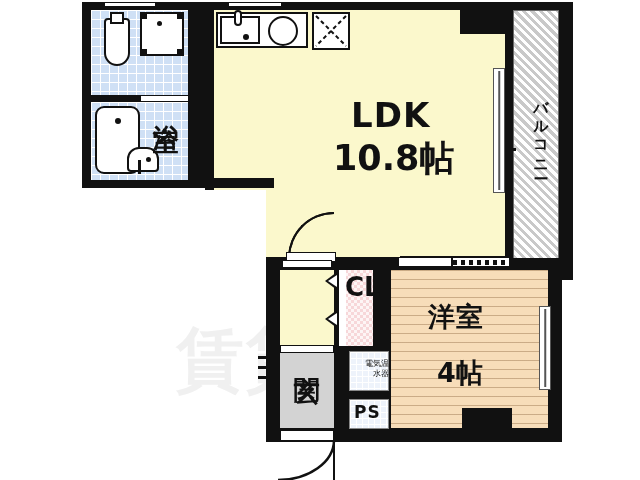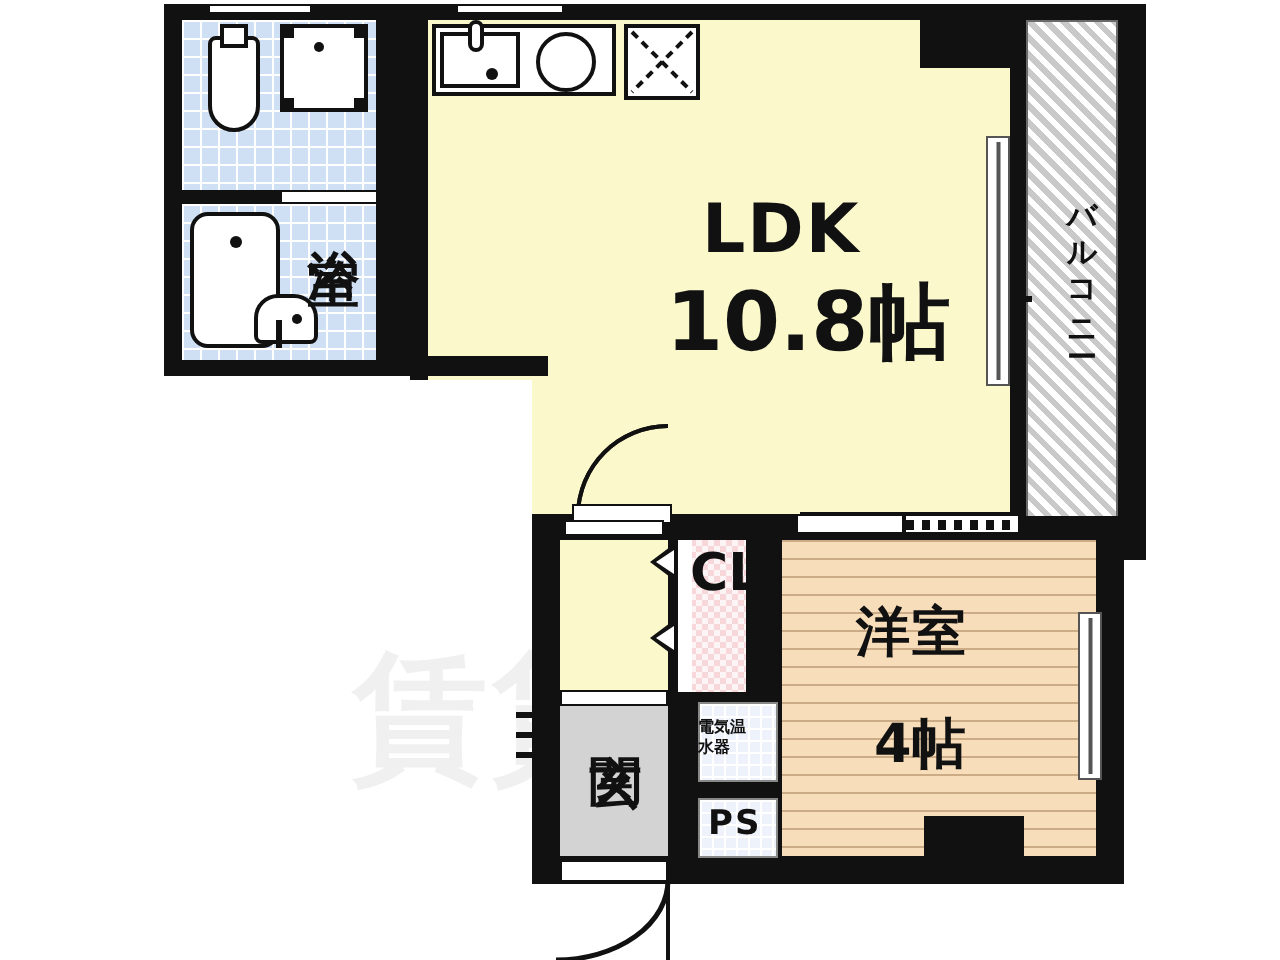--- a/index.html
+++ b/index.html
@@ -51,28 +51,28 @@
     background-color:#eef3fb;
     background-image:
       linear-gradient(to right,#ffffff 1px,transparent 1px),
       linear-gradient(to bottom,#ffffff 1px,transparent 1px);
     background-size:6px 6px;
   }
 
   
   .lbl{color:#111111;font-weight:bold;line-height:1;white-space:nowrap;}
   .lbl-ldk{font-size:34px;letter-spacing:1px;}
-  .lbl-ldksize{font-size:41px;text-align:center;}
+  .lbl-ldksize{font-size:35px;text-align:center;}
   .lbl-jp{font-size:27px;letter-spacing:1px;}
   .lbl-jp-v{font-size:26px;writing-mode:vertical-rl;letter-spacing:2px;line-height:1.05;}
   .lbl-cl{font-size:28px;font-weight:bold;letter-spacing:1px;}
   .lbl-cl-v{font-size:26px;font-weight:bold;line-height:1.05;text-align:center;}
   .lbl-bal{font-size:15px;writing-mode:vertical-rl;letter-spacing:3px;font-weight:bold;}
   .lbl-ps{font-size:17px;font-weight:bold;letter-spacing:1px;}
-  .lbl-tiny{font-size:8px;font-weight:bold;line-height:1.25;text-align:left;}
+  .lbl-tiny{font-size:8px;font-weight:normal;line-height:1.25;text-align:right;}
   .lbl-room{font-size:27px;font-weight:bold;letter-spacing:1px;}
   .lbl-roomsize{font-size:27px;font-weight:bold;}
 
   
   .fx{border:2px solid #111111;background:#ffffff;}
   .tub{border:2.5px solid #111111;background:#ffffff;border-radius:9px;}
   .dot{background:#111111;border-radius:50%;}
   .ring{border:2px solid #111111;border-radius:50%;background:#ffffff;}
 
   

